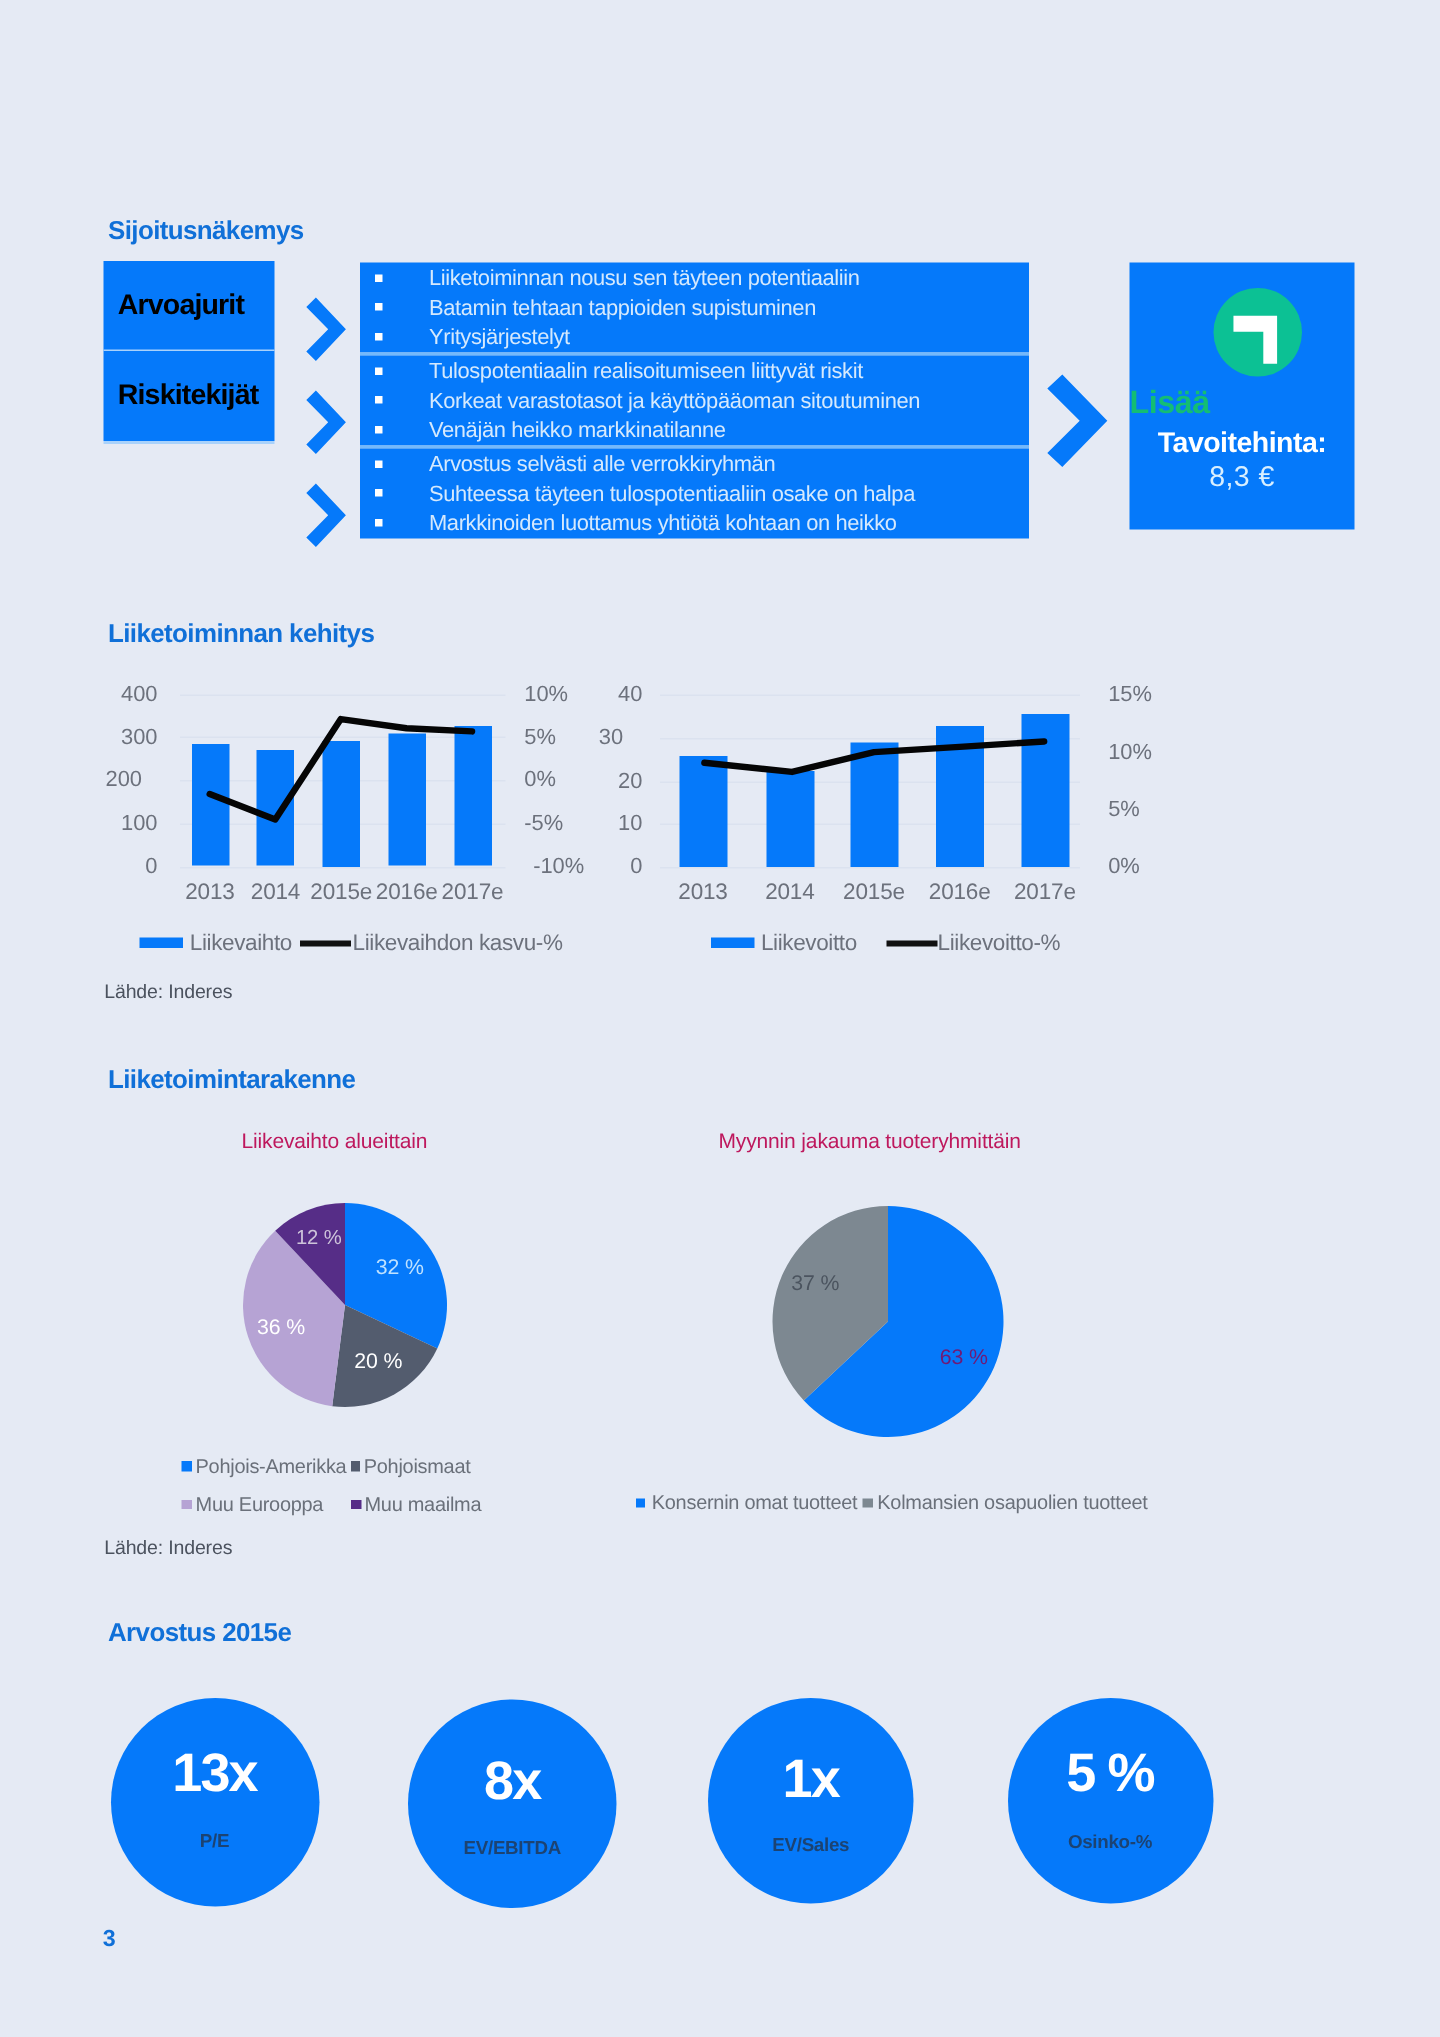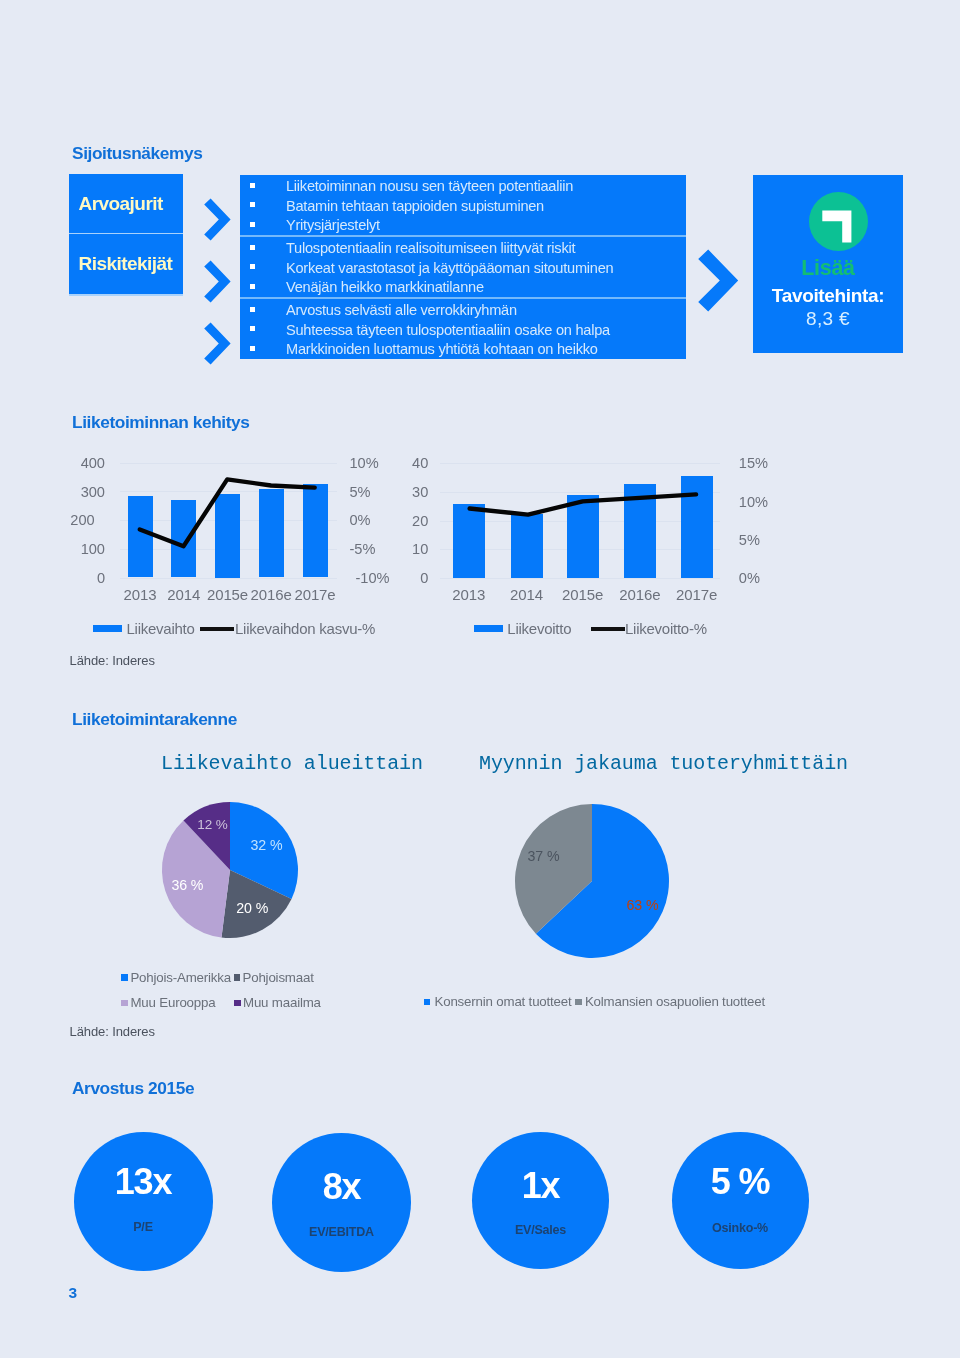--- a/index.html
+++ b/index.html
@@ -12,53 +12,53 @@
   
   #page-title{left:68px;top:71px;font-size:34px;font-weight:bold;color:#545f6d;
               letter-spacing:-1.25px;line-height:1;}
 
   
   .sec-h{font-size:17.3px;font-weight:bold;color:#1070d8;letter-spacing:-0.4px;}
 
   
   #cat-col{left:68.5px;top:174.3px;width:114.5px;height:182.5px;}
   .cat-cell{position:absolute;left:0;width:114.5px;height:59.7px;background:#0579fa;
-            color:#fef9c3;font-size:19px;font-weight:bold;display:flex;align-items:center;letter-spacing:-0.55px;
+            color:#000000;font-size:19px;font-weight:bold;display:flex;align-items:center;letter-spacing:-0.55px;
             padding-left:10px;box-sizing:border-box;}
   .cat-sep{position:absolute;left:0;width:114.5px;height:1.6px;background:#a9d2fb;}
   .chev{position:absolute;width:29px;height:43px;}
   #bullet-col{left:240px;top:175px;width:446px;height:184px;}
   .bgroup{position:absolute;left:0;width:446px;background:#0579fa;}
   .bsep{position:absolute;left:0;width:446px;height:1.5px;background:#74b9fb;}
   .bullet-row{position:absolute;height:19px;color:#d5e9fd;font-size:14.6px;white-space:nowrap;letter-spacing:-0.25px;}
   .bullet-sq{position:absolute;width:5.4px;height:5.4px;background:#fff;}
   .bullet-tx{position:absolute;left:46px;top:-3px;}
   #big-chev{left:696.6px;top:249.4px;}
   #reco-card{left:753px;top:175px;width:150px;height:178px;background:#0579fa;}
   #reco-circle{position:absolute;left:56px;top:17px;width:59px;height:59px;border-radius:50%;
                background:#0cc194;}
-  #reco-rating{position:absolute;left:0;top:81px;width:150px;text-align:center;
+  #reco-rating{position:absolute;left:0;top:81px;width:150px;text-align:left;
                font-size:21.5px;font-weight:bold;color:#14bd74;letter-spacing:-0.3px;}
   #reco-target{position:absolute;left:0;top:110px;width:150px;text-align:center;
                font-size:19px;font-weight:bold;color:#fff;letter-spacing:-0.35px;}
   #reco-value{position:absolute;left:0;top:133px;width:150px;text-align:center;
               font-size:19px;color:#d8efff;letter-spacing:0.3px;}
 
   
   .src{font-size:13px;color:#4b525e;letter-spacing:-0.1px;}
   .axlab{position:absolute;font-size:14.6px;color:#6c717c;white-space:nowrap;}
   .xlab{position:absolute;font-size:15px;color:#6c717c;white-space:nowrap;text-align:center;letter-spacing:-0.1px;}
   .gridline{position:absolute;height:1px;background:#dbe2ef;}
   .bar{position:absolute;background:#0579fa;}
   .legend-item{position:absolute;font-size:15px;color:#6c717c;white-space:nowrap;letter-spacing:-0.25px;}
   .legend-swatch-bar{position:absolute;width:29.5px;height:7px;background:#0579fa;}
   .legend-swatch-line{position:absolute;width:34.5px;height:4.5px;background:#111;}
 
   
-  .pie-title{position:absolute;font-size:20px;color:#0369a1;white-space:nowrap;letter-spacing:-0.1px;font-family:Liberation Mono, monospace;}
+  .pie-title{position:absolute;font-size:14px;color:#be185d;white-space:nowrap;letter-spacing:-0.1px;}
   .pie-val{position:absolute;font-size:14.2px;white-space:nowrap;letter-spacing:-0.1px;}
   .pie-leg{position:absolute;font-size:13.3px;color:#6a707a;white-space:nowrap;letter-spacing:-0.18px;}
   .pie-sq{position:absolute;width:6.6px;height:6.6px;}
 
   
   .vcircle{position:absolute;width:139px;height:139px;border-radius:50%;background:#0579fa;}
   .vvalue{position:absolute;width:139px;text-align:center;color:#fff;font-weight:bold;font-size:36px;letter-spacing:-1.2px;}
   .vlabel{position:absolute;width:139px;text-align:center;color:#1c4372;font-weight:bold;font-size:12.5px;letter-spacing:-0.2px;}
   #pagenum{left:68.5px;top:1283.5px;font-size:15.5px;font-weight:bold;color:#1070d8;}
 </style>
@@ -188,21 +188,21 @@
 
   <div class="abs" id="chart-ebit">
     <div class="gridline" style="left:440.3px;top:578.0px;width:280px;"></div>
     <div class="gridline" style="left:440.3px;top:549.2px;width:280px;"></div>
     <div class="gridline" style="left:440.3px;top:520.5px;width:280px;"></div>
     <div class="gridline" style="left:440.3px;top:491.7px;width:280px;"></div>
     <div class="gridline" style="left:440.3px;top:462.9px;width:280px;"></div>
     <div class="axlab" style="left:386.3px;top:570.2px;width:42px;text-align:right;">0</div>
     <div class="axlab" style="left:386.3px;top:541.4px;width:42px;text-align:right;">10</div>
     <div class="axlab" style="left:386.3px;top:512.7px;width:42px;text-align:right;">20</div>
-    <div class="axlab" style="left:386.3px;top:483.9px;width:42px;text-align:right;">30</div>
+    <div class="axlab" style="left:386.3px;top:483.9px;width:42px;text-align:center;">30</div>
     <div class="axlab" style="left:386.3px;top:455.1px;width:42px;text-align:right;">40</div>
     <div class="axlab" style="left:738.8px;top:570.3px;width:40px;text-align:left;">0%</div>
     <div class="axlab" style="left:738.8px;top:531.9px;width:40px;text-align:left;">5%</div>
     <div class="axlab" style="left:738.8px;top:493.6px;width:40px;text-align:left;">10%</div>
     <div class="axlab" style="left:738.8px;top:455.2px;width:40px;text-align:left;">15%</div>
     <div class="bar" style="left:452.7px;top:504.3px;width:32px;height:73.7px;"></div>
     <div class="bar" style="left:510.6px;top:514.1px;width:32px;height:63.9px;"></div>
     <div class="bar" style="left:566.7px;top:494.8px;width:32px;height:83.2px;"></div>
     <div class="bar" style="left:623.8px;top:483.9px;width:32px;height:94.1px;"></div>
     <div class="bar" style="left:680.6px;top:475.6px;width:32px;height:102.4px;"></div>
@@ -239,21 +239,21 @@
     <svg class="abs" style="left:505px;top:795px;width:175px;height:175px;" viewBox="503 795 175 175">
       <path d="M 590.0 881.0 L 590.00 804.00 A 77.0 77.0 0 1 1 533.86 933.70 Z" fill="#0579fa"></path>
       <path d="M 590.0 881.0 L 533.86 933.70 A 77.0 77.0 0 0 1 590.00 804.00 Z" fill="#7d8891"></path>
     </svg>
   </div>
 
   <div class="pie-val" style="left:236.5px;top:837.2px;width:60px;text-align:center;color:#bfe2ff;">32 %</div>
   <div class="pie-val" style="left:222.2px;top:899.9px;width:60px;text-align:center;color:#ffffff;">20 %</div>
   <div class="pie-val" style="left:157.4px;top:876.6px;width:60px;text-align:center;color:#ffffff;">36 %</div>
   <div class="pie-val" style="left:182.5px;top:817.3px;width:60px;text-align:center;color:#cdc3da;font-size:13.5px;">12 %</div>
-  <div class="pie-val" style="left:612.5px;top:896.7px;width:60px;text-align:center;color:#c2410c;">63 %</div>
+  <div class="pie-val" style="left:612.5px;top:896.7px;width:60px;text-align:center;color:#701a75;">63 %</div>
   <div class="pie-val" style="left:513.5px;top:848.4px;width:60px;text-align:center;color:#4b545f;">37 %</div>
 
   <div class="abs">
     <span class="pie-sq" style="left:121px;top:974px;background:#0579fa;"></span>
     <span class="pie-leg" style="left:130.4px;top:969.5px;">Pohjois-Amerikka</span>
     <span class="pie-sq" style="left:233.7px;top:974px;background:#535c6e;"></span>
     <span class="pie-leg" style="left:242.5px;top:969.5px;">Pohjoismaat</span>
     <span class="pie-sq" style="left:121px;top:999.5px;background:#b6a3d4;"></span>
     <span class="pie-leg" style="left:130.4px;top:995px;">Muu Eurooppa</span>
     <span class="pie-sq" style="left:234.1px;top:999.5px;background:#562d87;"></span>

